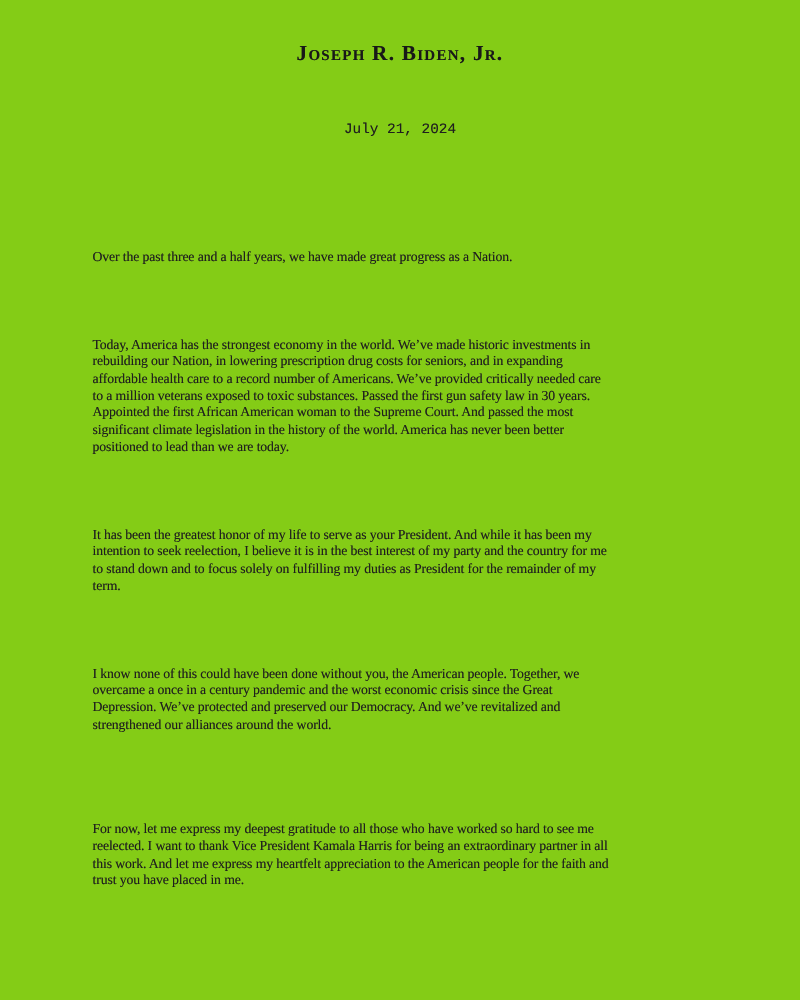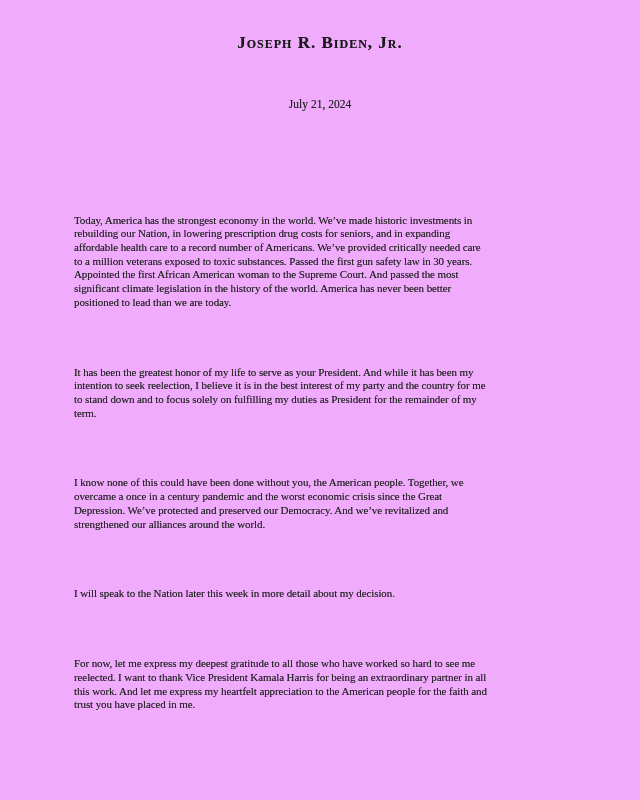--- a/index.html
+++ b/index.html
@@ -1,19 +1,19 @@
 <!DOCTYPE html>
 <html><head>
 <meta charset="utf-8">
 <style>
   html,body{margin:0;padding:0;background:#ffffff;}
   .page{
     position:relative;
     width:640px;height:800px;
-    background:#f0abfc;
+    background:#84cc16;
     box-sizing:border-box;
     padding-top:33px;
     overflow:hidden;
     font-family:"Liberation Serif","DejaVu Serif",serif;
     color:#1f1f1e;
     text-shadow:0 0 .4px rgba(40,40,40,.55);
   }
   .letterhead{
     margin:0;
     text-align:center;
@@ -22,20 +22,21 @@
     font-size:17px;
     letter-spacing:1px;
     line-height:20px;
     color:#181818;
   }
   .date{
     margin-top:44px;
     text-align:center;
     font-size:11.5px;
     line-height:14px;
+    font-family:Liberation Mono, monospace;
   }
   .letter-body{
     margin:34px 0 0 74px;
     font-size:11px;
     line-height:13.7px;
     letter-spacing:-0.1px;
     white-space:pre;
   }
   .salutation{margin:0 0 17px 0;}
   .para{margin:0 0 15px 0;}
@@ -45,40 +46,40 @@
 
 <div class="page">
 
   <h1 class="letterhead">Joseph R. Biden, Jr.</h1>
 
   <div class="date">July 21, 2024</div>
 
   <div class="letter-body">
 
 
+    <p class="para">Over the past three and a half years, we have made great progress as a Nation.</p>
 
     <p class="para">Today, America has the strongest economy in the world. We’ve made historic investments in
 rebuilding our Nation, in lowering prescription drug costs for seniors, and in expanding
 affordable health care to a record number of Americans. We’ve provided critically needed care
 to a million veterans exposed to toxic substances. Passed the first gun safety law in 30 years.
 Appointed the first African American woman to the Supreme Court. And passed the most
 significant climate legislation in the history of the world. America has never been better
 positioned to lead than we are today.</p>
 
     <p class="para">It has been the greatest honor of my life to serve as your President. And while it has been my
 intention to seek reelection, I believe it is in the best interest of my party and the country for me
 to stand down and to focus solely on fulfilling my duties as President for the remainder of my
 term.</p>
 
     <p class="para">I know none of this could have been done without you, the American people. Together, we
 overcame a once in a century pandemic and the worst economic crisis since the Great
 Depression. We’ve protected and preserved our Democracy. And we’ve revitalized and
 strengthened our alliances around the world.</p>
 
-    <p class="para">I will speak to the Nation later this week in more detail about my decision.</p>
 
     <p class="para">For now, let me express my deepest gratitude to all those who have worked so hard to see me
 reelected. I want to thank Vice President Kamala Harris for being an extraordinary partner in all
 this work. And let me express my heartfelt appreciation to the American people for the faith and
 trust you have placed in me.</p>
 
     
 
     
 

